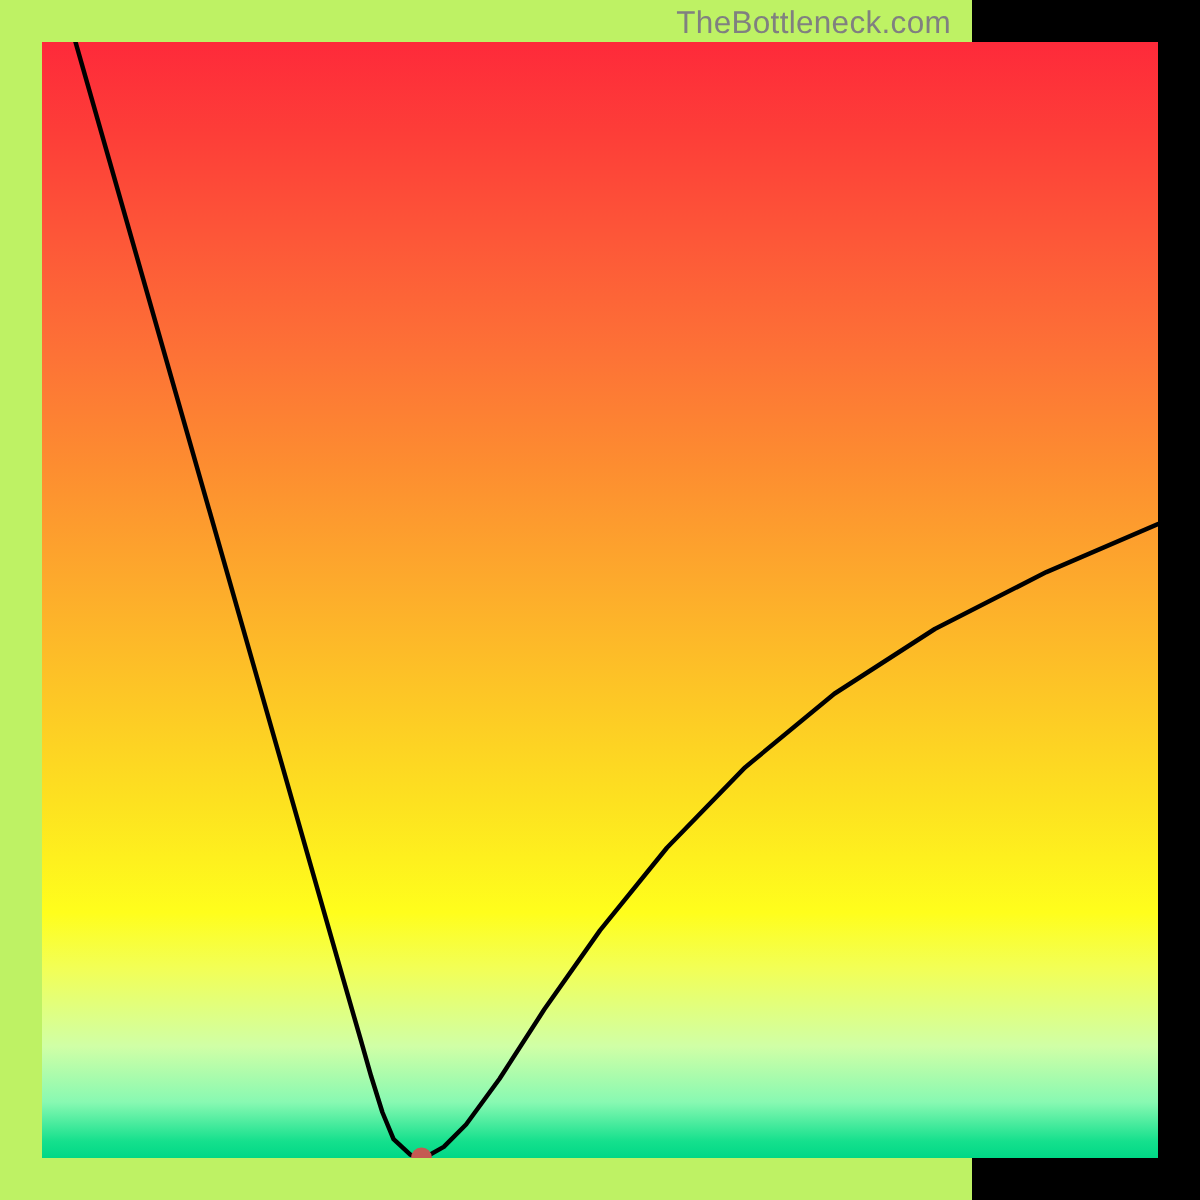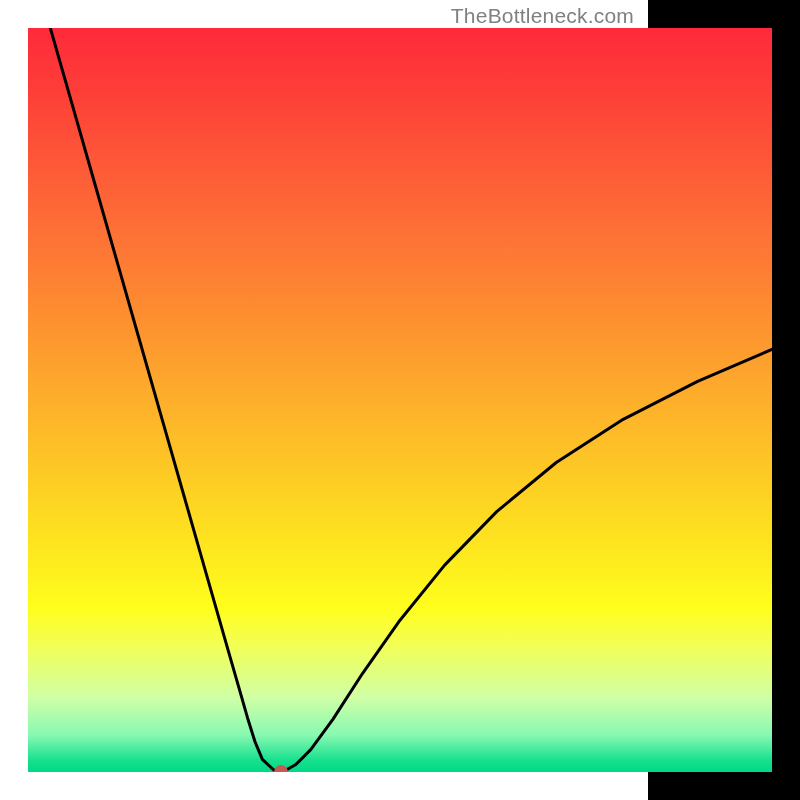--- a/index.html
+++ b/index.html
@@ -8,21 +8,21 @@
     width: 800px;
     height: 800px;
     background: #000;
     font-family: Arial, Helvetica, sans-serif;
     overflow: hidden;
   }
   .frame {
     position: relative;
     width: 648px;
     height: 800px;
-    background: #ffffff;
+    background: #bef264;
   }
   .watermark {
     position: absolute;
     top: 4px;
     right: 14px;
     color: #808080;
     font-size: 21px;
     font-weight: 500;
     letter-spacing: 0.2px;
     z-index: 10;

